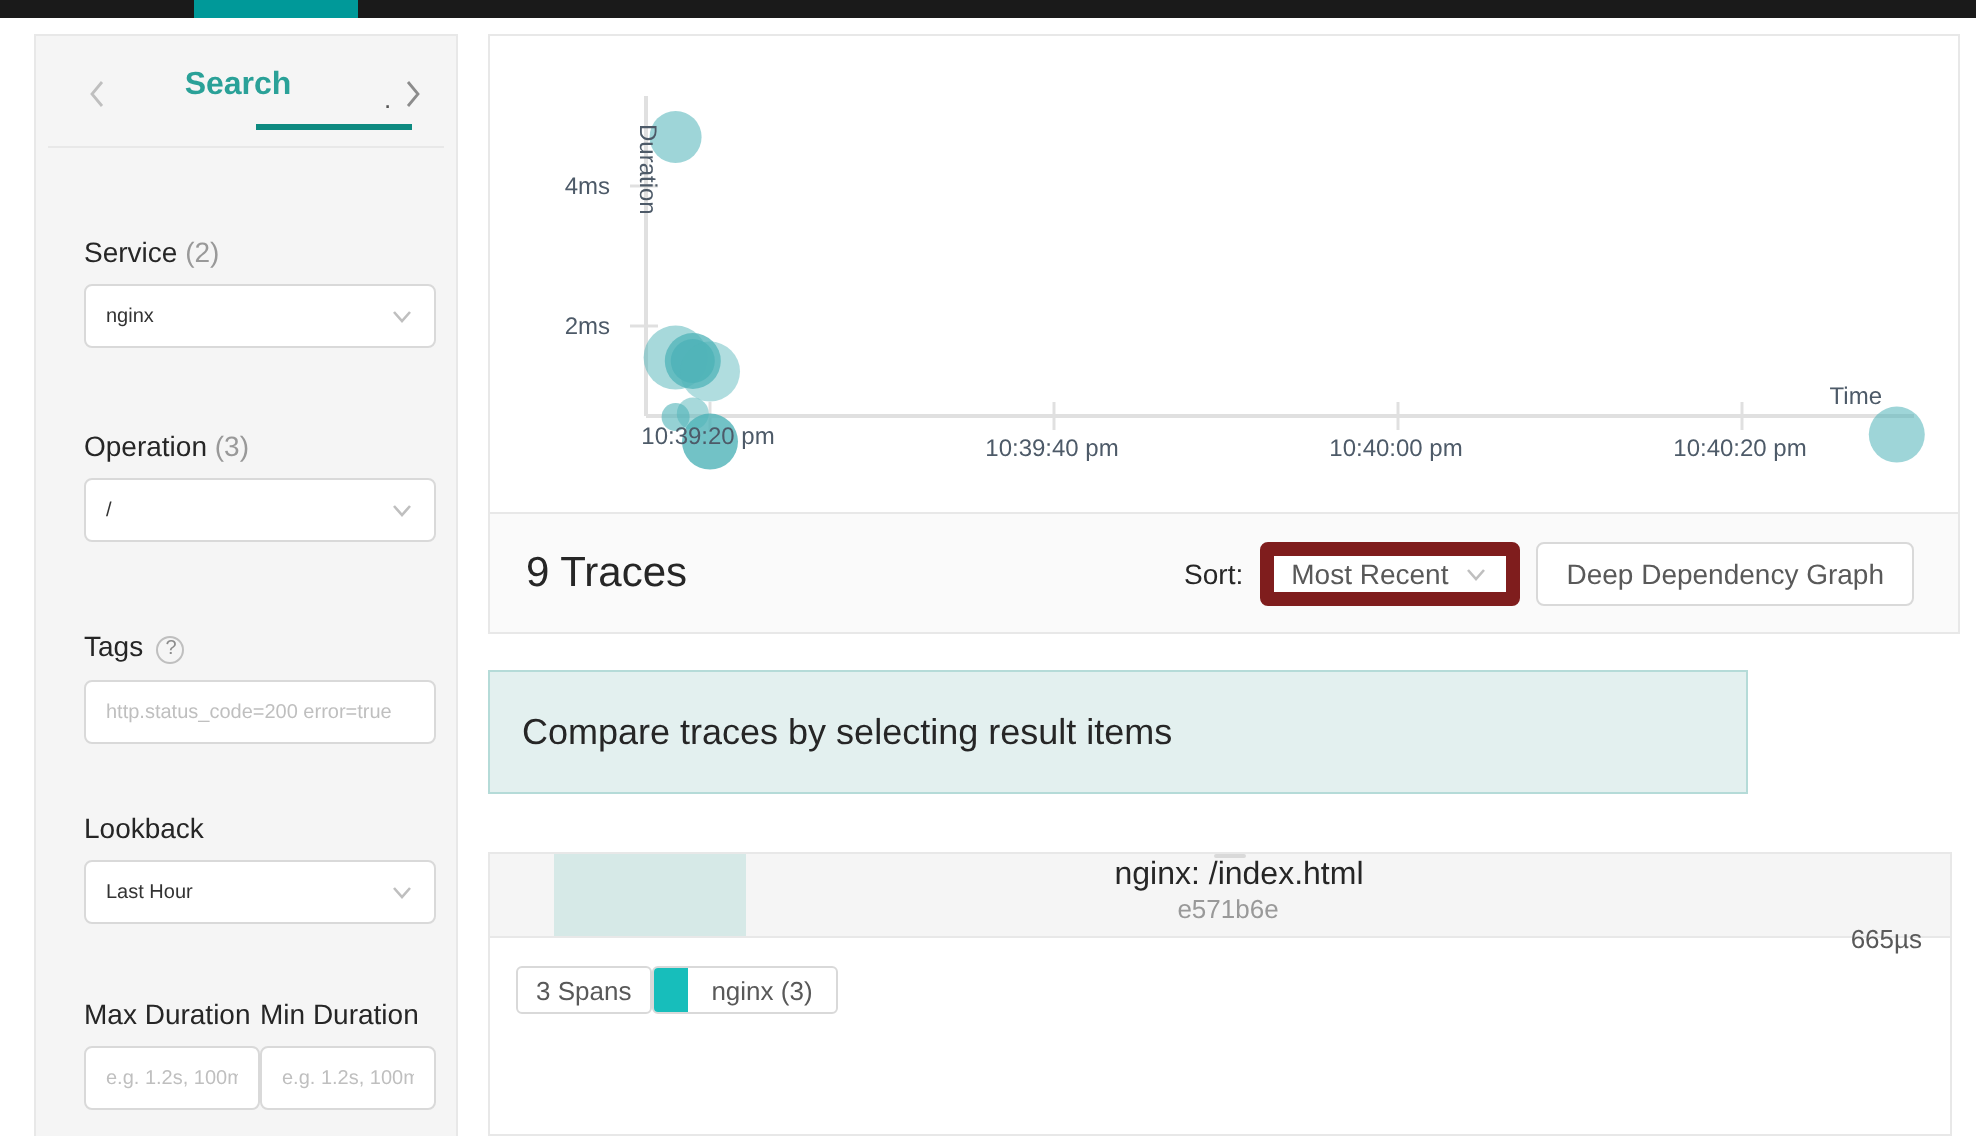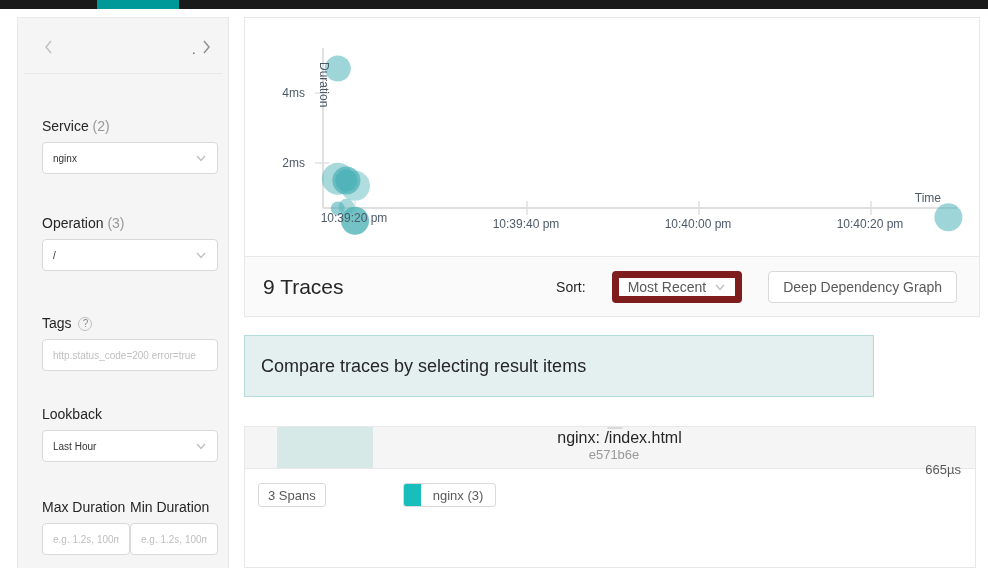--- a/index.html
+++ b/index.html
@@ -171,21 +171,21 @@
   #traces-count {
     margin-left: 18px;
     font-size: 21px;
     color: #262626;
   }
   #header-right {
     margin-left: auto;
     margin-right: 22px;
     display: flex;
     align-items: center;
-    gap: 26px;
+    gap: 8px;
   }
   #sort-label { font-size: 14px; color: #262626; }
   #sort-select {
     height: 32px;
     background: #fff;
     border: 7px solid #7f1d1d;
     border-radius: 4px;
     display: flex;
     align-items: center;
     padding: 0 9px;
@@ -286,21 +286,20 @@
     border: 1px solid #d9d9d9;
     border-radius: 3px;
     display: flex;
     align-items: center;
     padding: 0 9px;
     font-size: 13px;
     color: #595959;
     background: #fff;
   }
   #service-pill {
-    margin-left: 77px;
     height: 24px;
     border: 1px solid #d9d9d9;
     border-radius: 3px;
     display: flex;
     align-items: center;
     background: #fff;
     overflow: hidden;
   }
   #service-swatch { width: 17px; height: 100%; background: #17BEBB; }
   #service-pill-label {
@@ -329,20 +328,24 @@
 
 <div id="page">
 
   <div id="sidebar">
 
     <div id="tabbar">
       <div class="tab-arrow" id="tab-prev">
         <svg width="9" height="14" viewBox="0 0 9 14" fill="none" stroke="currentColor" stroke-width="1.4">
           <polyline points="7,1 2,7 7,13"></polyline>
         </svg>
+      </div>
+      <div id="tab-search">
+        <span>Search</span>
+        <div id="tab-search-underline"></div>
       </div>
       <div id="tab-clip">.</div>
       <div class="tab-arrow" id="tab-next">
         <svg width="9" height="14" viewBox="0 0 9 14" fill="none" stroke="currentColor" stroke-width="1.4">
           <polyline points="2,1 7,7 2,13"></polyline>
         </svg>
       </div>
     </div>
 
     <div class="field" id="f-service">

